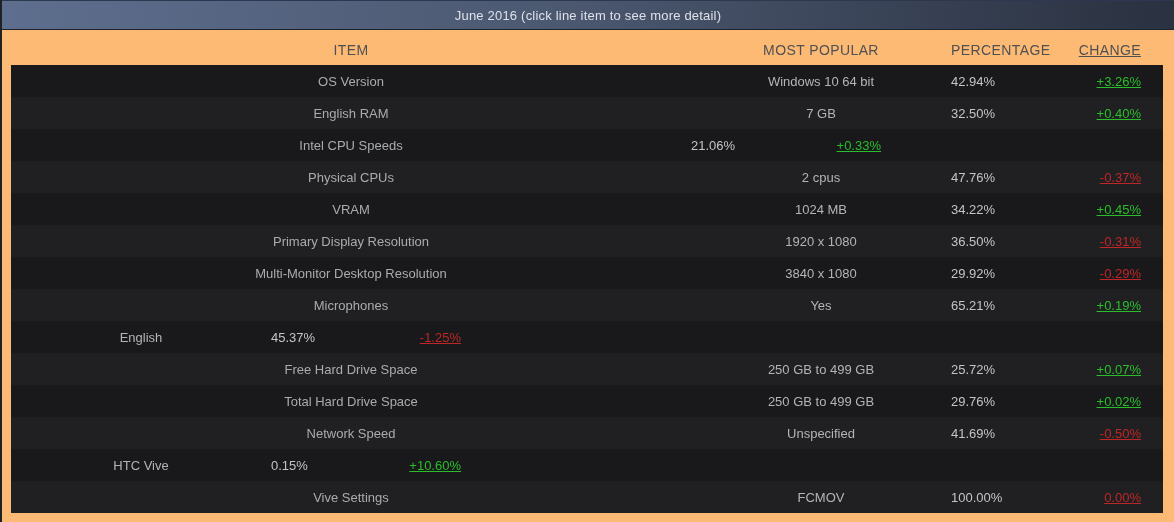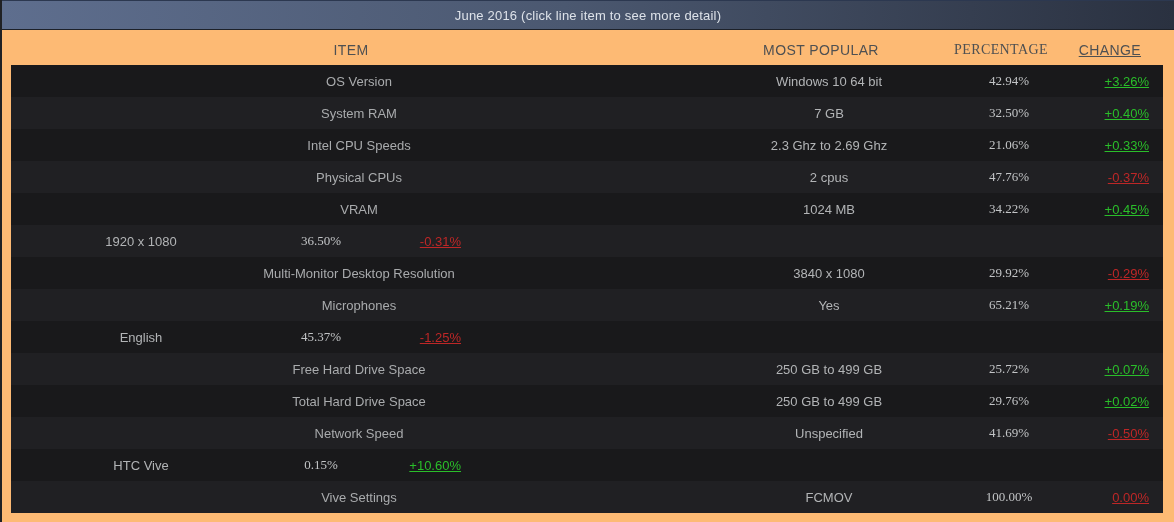--- a/index.html
+++ b/index.html
@@ -51,23 +51,23 @@
     align-items: center;
     height: 32px;
     font-size: 13px;
     padding-right: 12px;
     cursor: pointer;
   }
   .rows .row:nth-child(odd)  { background: #19191b; }
   .rows .row:nth-child(even) { background: #202023; }
   .c1 { width: 680px; text-align: center; flex-shrink: 0; }
   .c2 { width: 260px; text-align: center; flex-shrink: 0; }
-  .c3 { width: 100px; text-align: center;  flex-shrink: 0; font-family: Liberation Serif, serif; }
+  .c3 { width: 100px; text-align: left;  flex-shrink: 0; }
   .c4 { width: 90px;  text-align: right;  flex-shrink: 0; text-decoration: underline; }
-  .row .c1 { color: #a9abad; padding-left: 8px; }
+  .row .c1 { color: #a9abad; }
   .row .c2 { color: #b2b4b6; }
   .row .c3 { color: #c2c4c6; }
 </style>
 </head>
 <body>
 
 <div class="frame">
 
   <div class="titlebar">
     <span class="title-text">June 2016 (click line item to see more detail)</span>
@@ -84,48 +84,48 @@
 
     <div class="rows">
   <div class="row">
     <span class="c1">OS Version</span>
     <span class="c2">Windows 10 64 bit</span>
     <span class="c3">42.94%</span>
     <span class="c4" style="color: rgb(42, 190, 42);">+3.26%</span>
   </div>
 
   <div class="row">
-    <span class="c1">System RAM</span>
+    <span class="c1">English RAM</span>
     <span class="c2">7 GB</span>
     <span class="c3">32.50%</span>
     <span class="c4" style="color: rgb(42, 190, 42);">+0.40%</span>
   </div>
 
   <div class="row">
     <span class="c1">Intel CPU Speeds</span>
-    <span class="c2">2.3 Ghz to 2.69 Ghz</span>
     <span class="c3">21.06%</span>
     <span class="c4" style="color: rgb(42, 190, 42);">+0.33%</span>
   </div>
 
   <div class="row">
     <span class="c1">Physical CPUs</span>
     <span class="c2">2 cpus</span>
     <span class="c3">47.76%</span>
     <span class="c4" style="color: rgb(189, 39, 39);">-0.37%</span>
   </div>
 
   <div class="row">
     <span class="c1">VRAM</span>
     <span class="c2">1024 MB</span>
     <span class="c3">34.22%</span>
     <span class="c4" style="color: rgb(42, 190, 42);">+0.45%</span>
   </div>
 
   <div class="row">
+    <span class="c1">Primary Display Resolution</span>
     <span class="c2">1920 x 1080</span>
     <span class="c3">36.50%</span>
     <span class="c4" style="color: rgb(189, 39, 39);">-0.31%</span>
   </div>
 
   <div class="row">
     <span class="c1">Multi-Monitor Desktop Resolution</span>
     <span class="c2">3840 x 1080</span>
     <span class="c3">29.92%</span>
     <span class="c4" style="color: rgb(189, 39, 39);">-0.29%</span>

